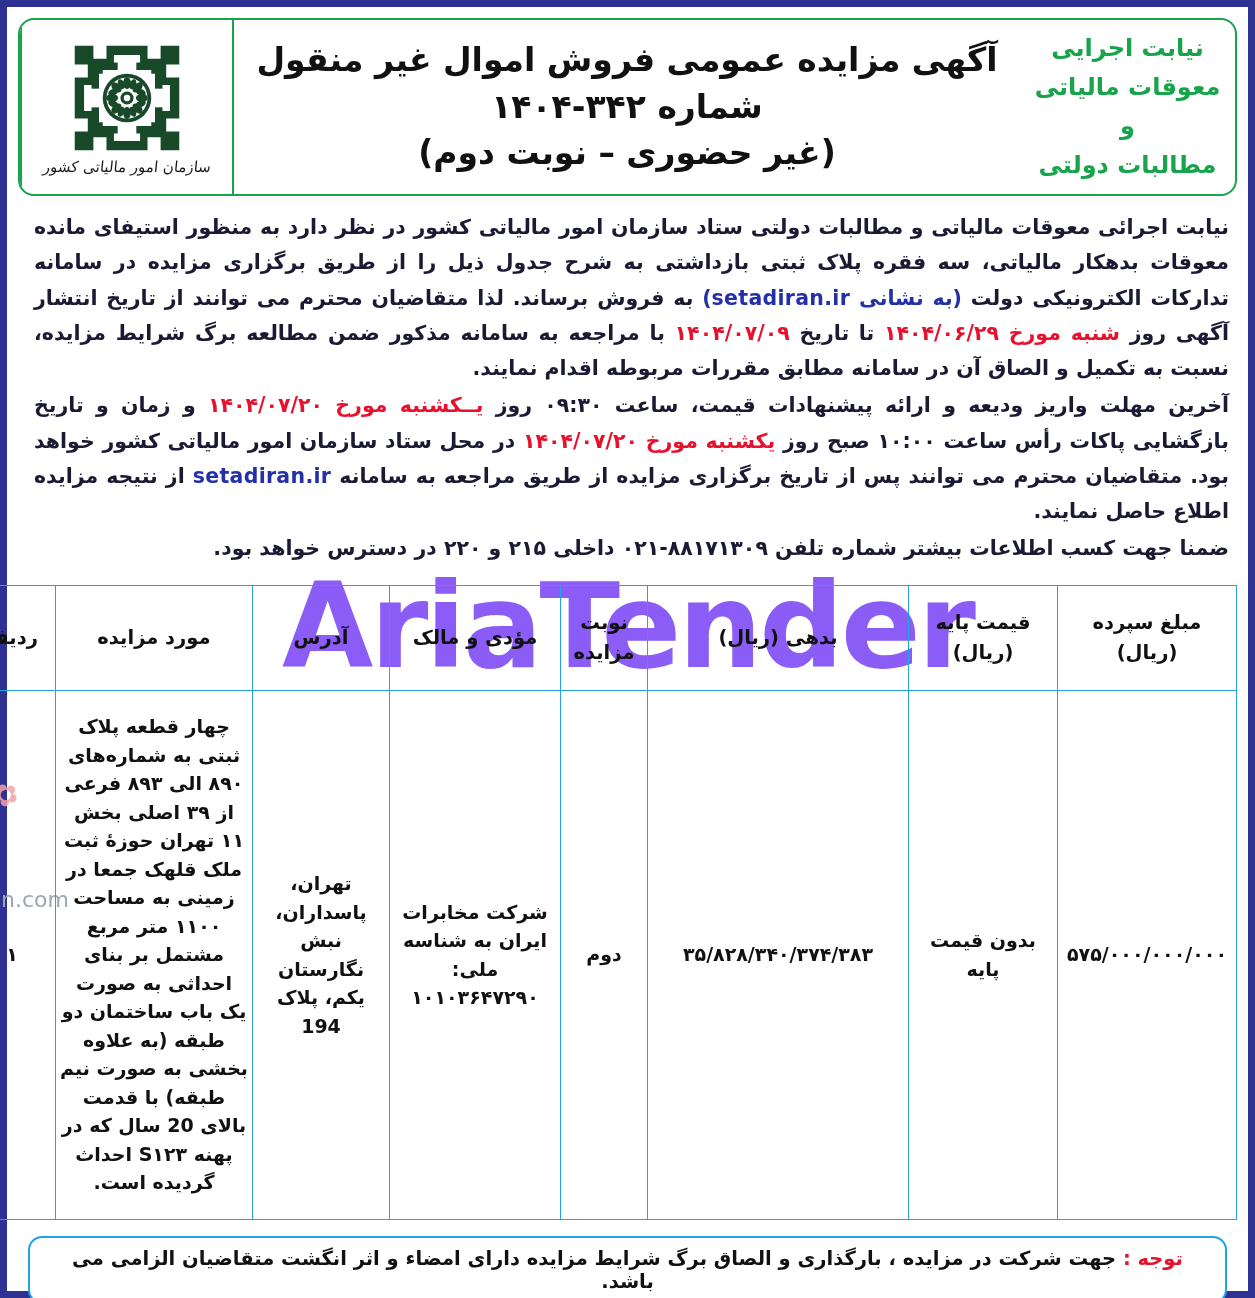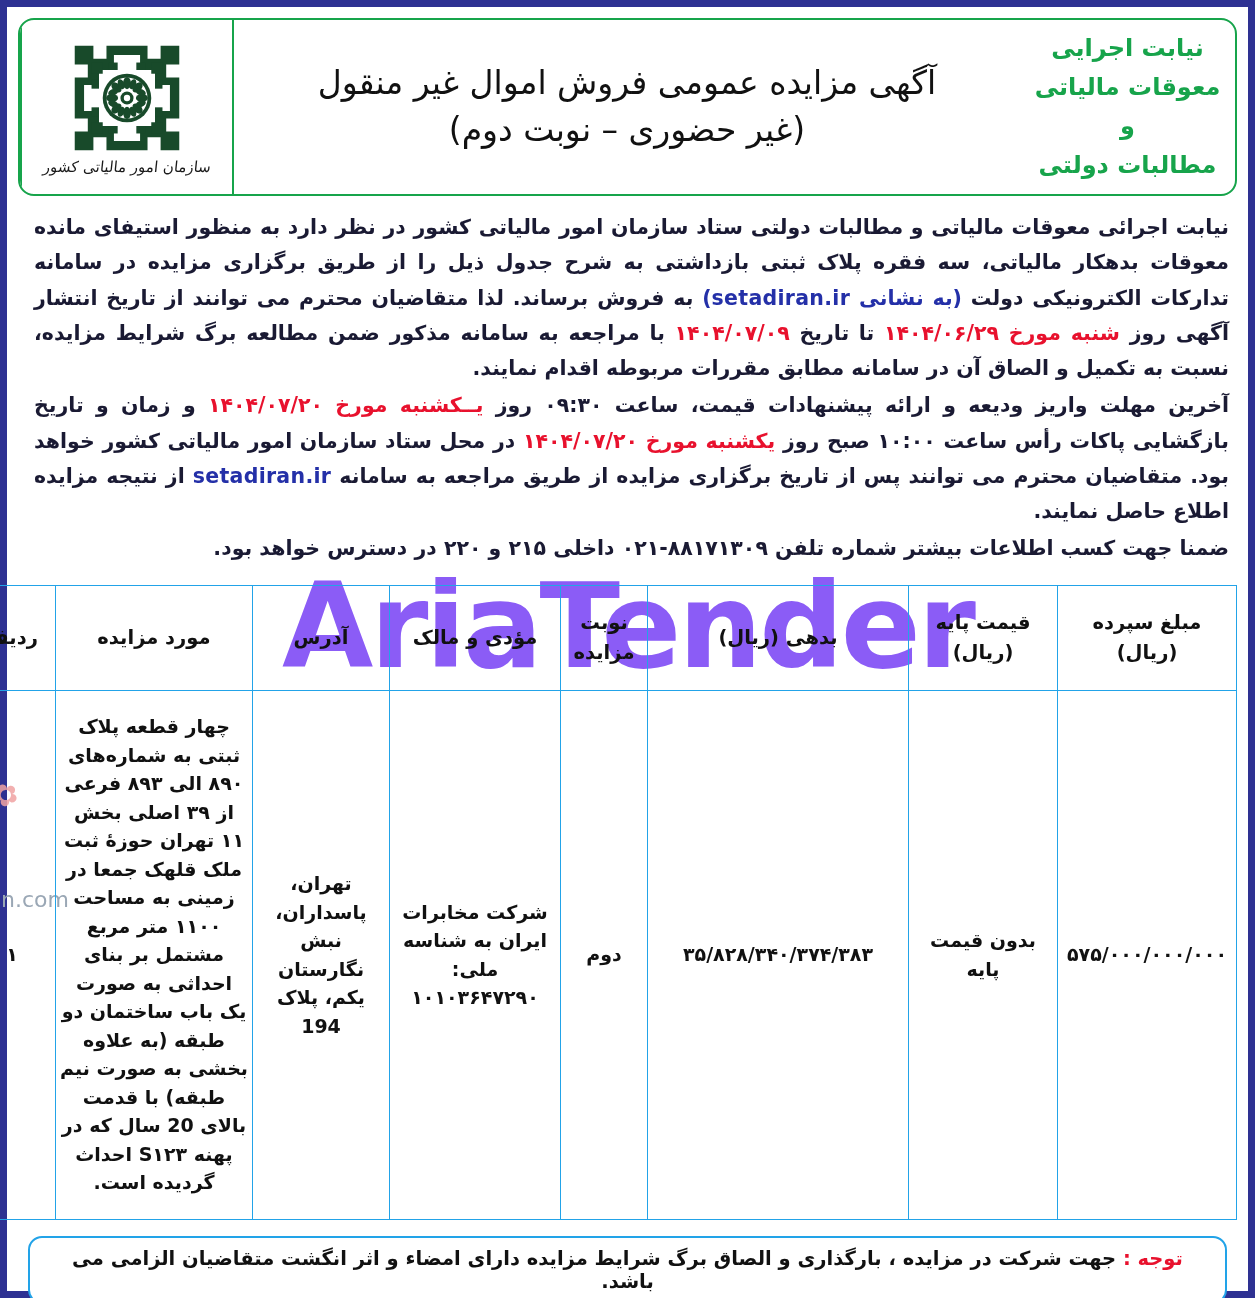--- a/index.html
+++ b/index.html
@@ -97,21 +97,21 @@
     display:flex;
     align-items:center;
     justify-content:center;
     border-left:2.5px solid #17a44b;
     box-sizing:border-box;
     padding:6px 14px;
   }
   .hd-title-inner{
     text-align:center;
     color:#111;
-    font-weight:normal;
+    font-weight:bold;
     font-size:33px;
     line-height:1.42;
   }
   .hd-side{
     width:215px;
     display:flex;
     align-items:center;
     justify-content:flex-end;
     box-sizing:border-box;
     padding:6px 8px;
@@ -207,20 +207,21 @@
         <div class="hd-side-inner">
           <div>نیابت اجرایی</div>
           <div>معوقات مالیاتی و</div>
           <div>مطالبات دولتی</div>
         </div>
       </div>
 
       <div class="hd-title">
         <div class="hd-title-inner">
           <div>آگهی مزایده عمومی فروش اموال غیر منقول</div>
+          <div>شماره ۳۴۲-۱۴۰۴</div>
           <div>(غیر حضوری – نوبت دوم)</div>
         </div>
       </div>
 
       <div class="hd-logo">
         <span class="logo-wrap">
           <svg viewBox="0 0 120 120" width="118" height="112" xmlns="http://www.w3.org/2000/svg">
             <g fill="#184a2a">
               <path d="M38 4 h44 v14 h14 v-14 h20 v20 h-14 v14 h14 v44 h-14 v14 h14 v20 h-20 v-14 h-14 v14 h-44 v-14 h-14 v14 h-20 v-20 h14 v-14 h-14 v-44 h14 v-14 h-14 v-20 h20 v14 h14 z
                        M46 14 v16 h-16 v16 h-16 v28 h16 v16 h16 v16 h28 v-16 h16 v-16 h16 v-28 h-16 v-16 h-16 v-16 z" fill="#184a2a"></path>

